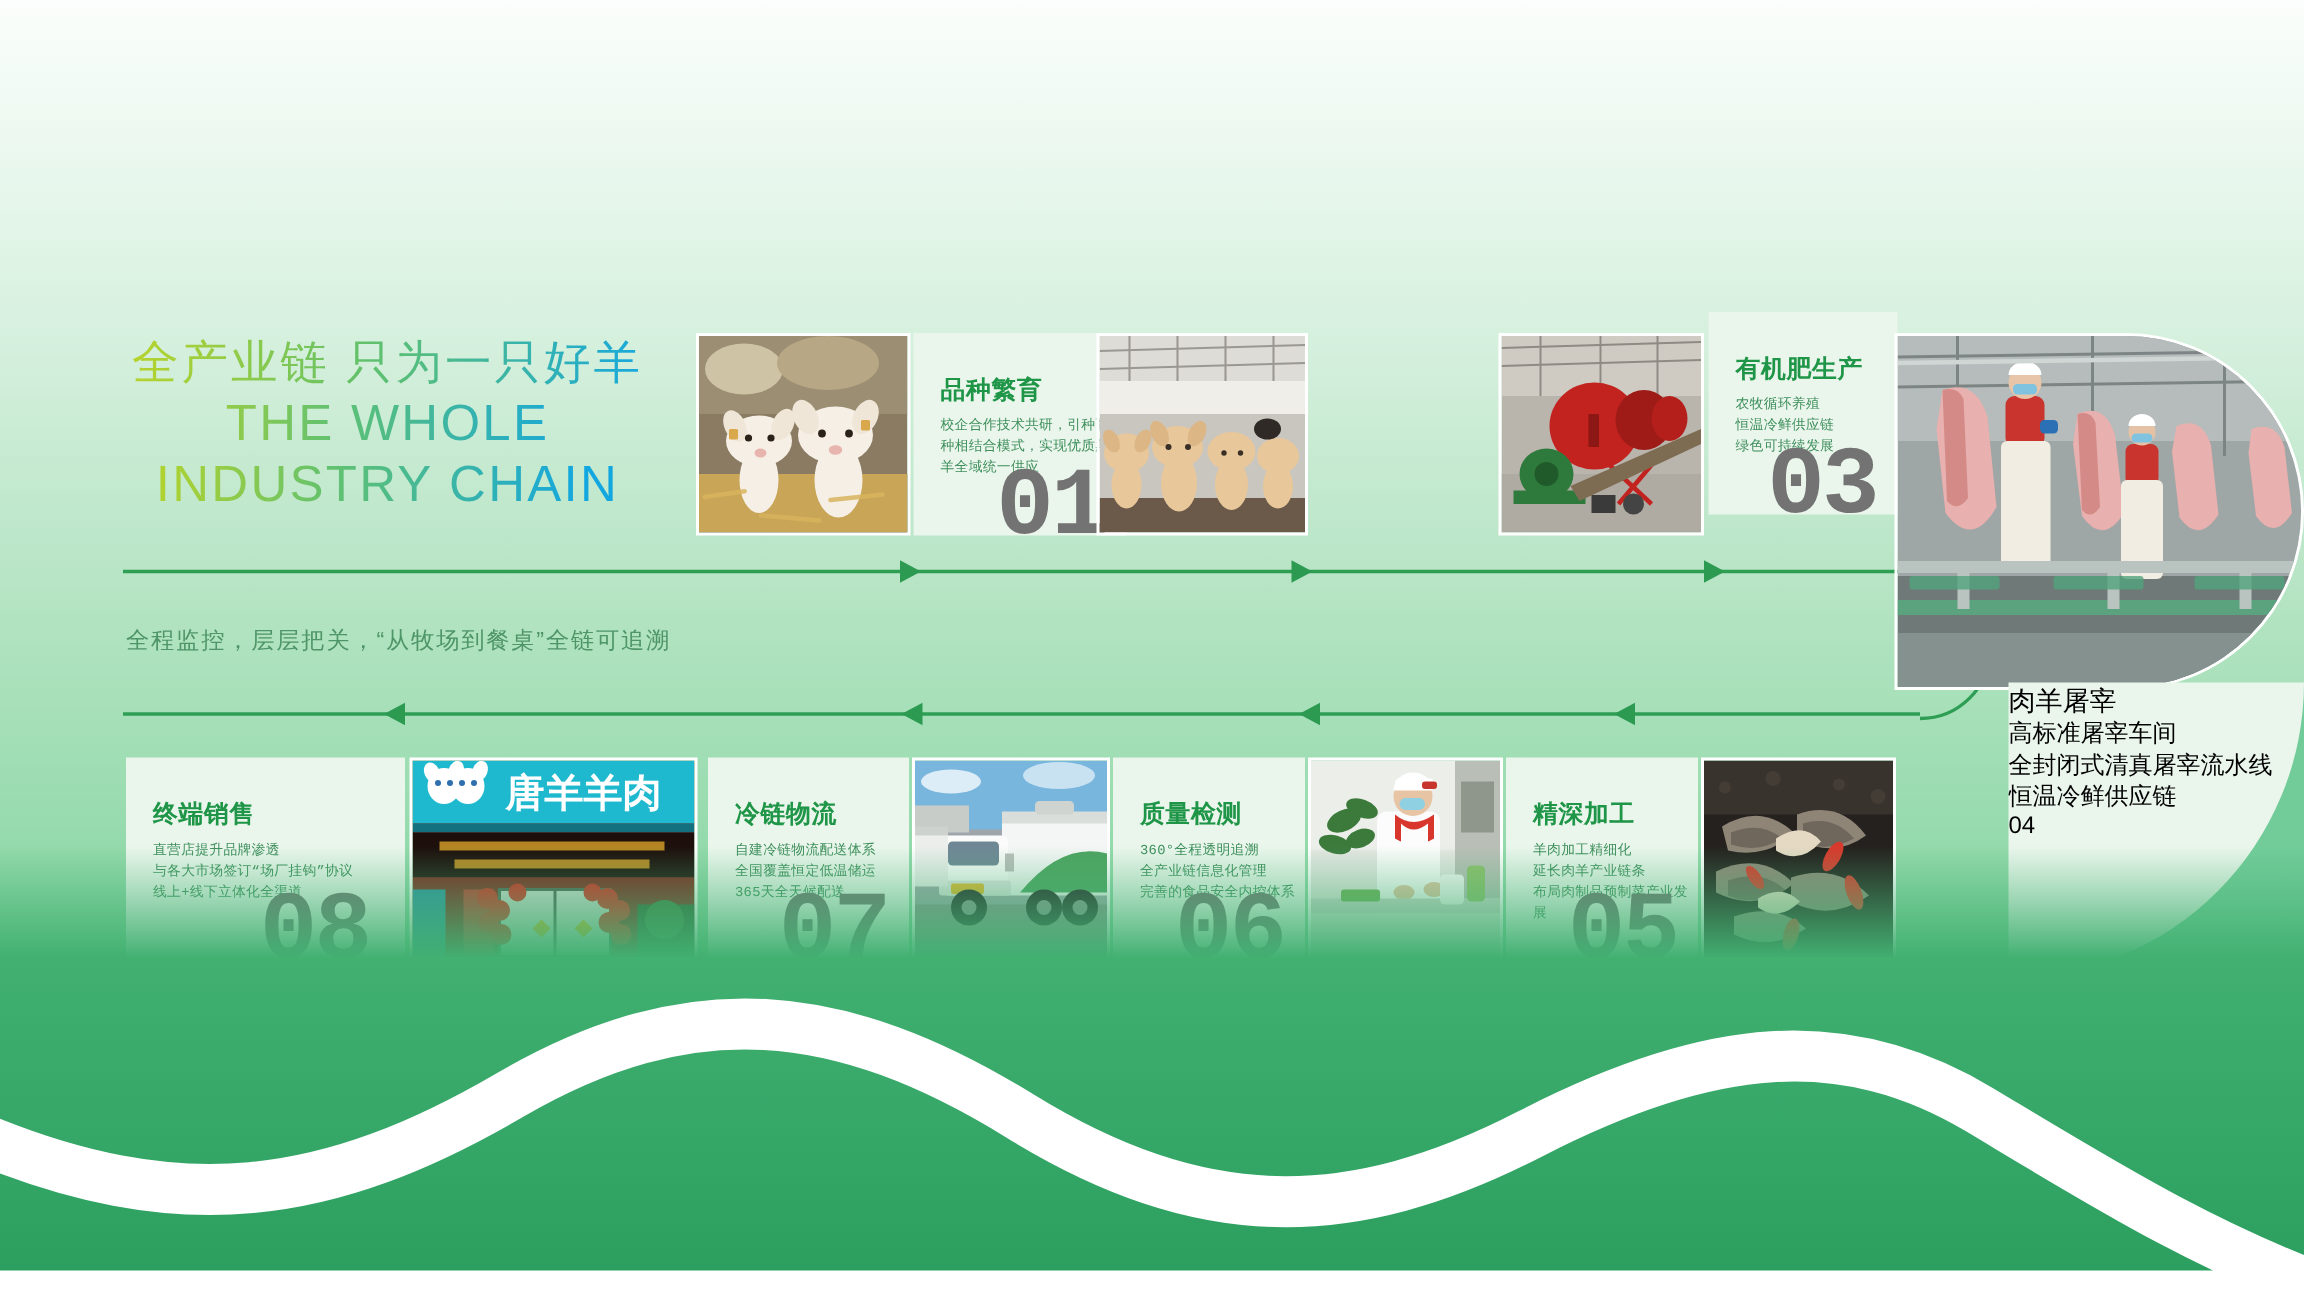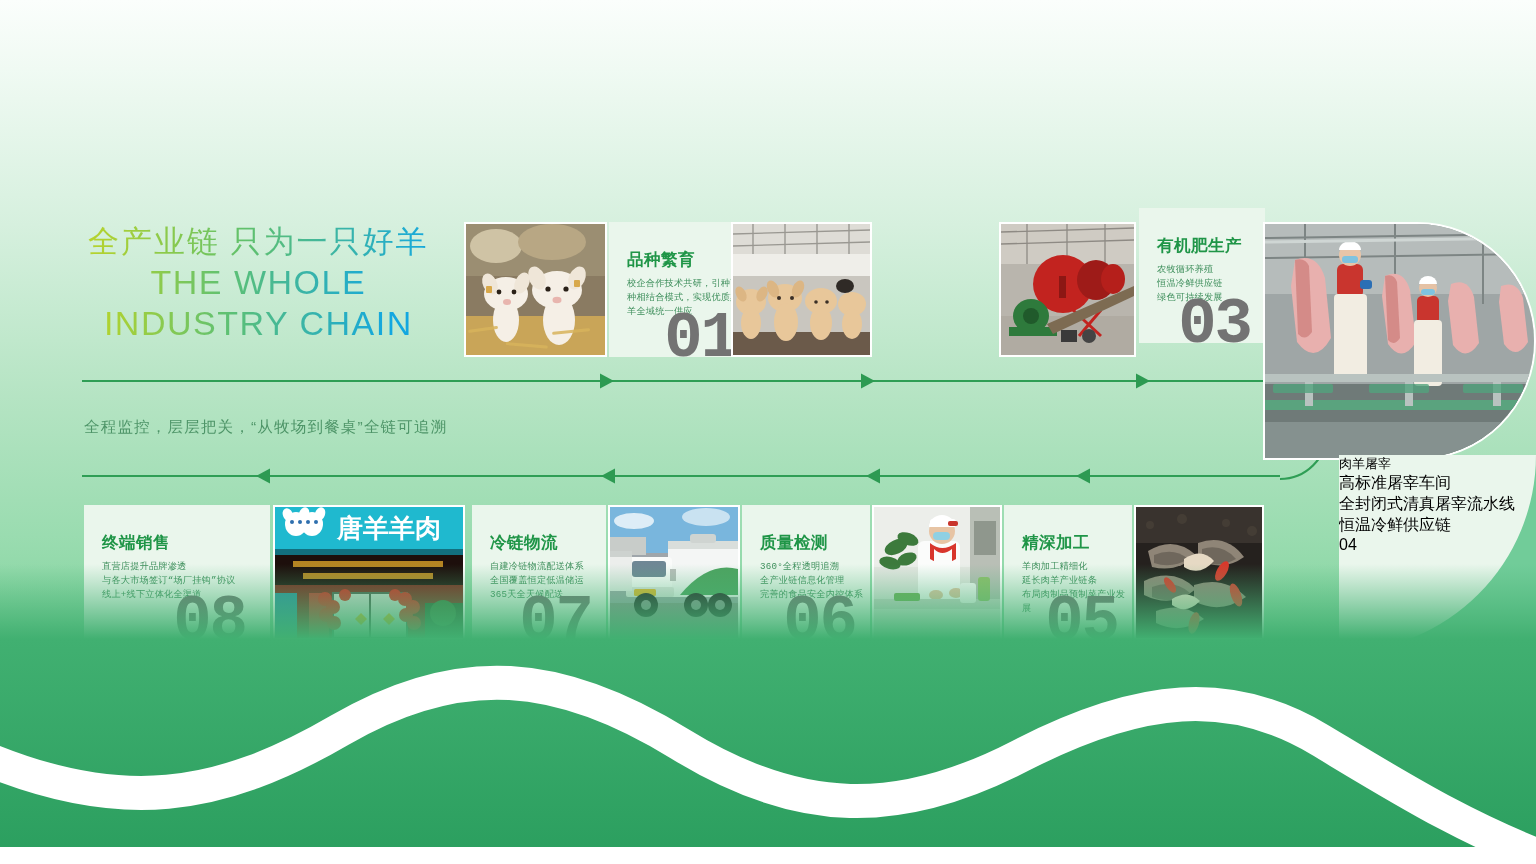--- a/index.html
+++ b/index.html
@@ -53,21 +53,21 @@
   }
   .photo{position:absolute;overflow:hidden;}
   .photo>svg{display:block;}
   
   .pill-photo{
     position:absolute;overflow:hidden;
   }
   .panel04{
     position:absolute;overflow:hidden;background:#eaf6ec;
   }
-  .panel04 .p-title{left:20px;top:22px;font-size:13px;}
+  .panel04 .p-title{left:20px;top:22px;font-size:18px;}
   .panel04 .p-lines{left:20px;top:50px;}
   .panel04 .p-num{right:auto;left:76px;bottom:4px;}
 </style>
 </head>
 <body>
 
 <div id="stage">
 
   <svg class="track" viewBox="0 0 1536 864">
     <defs>

